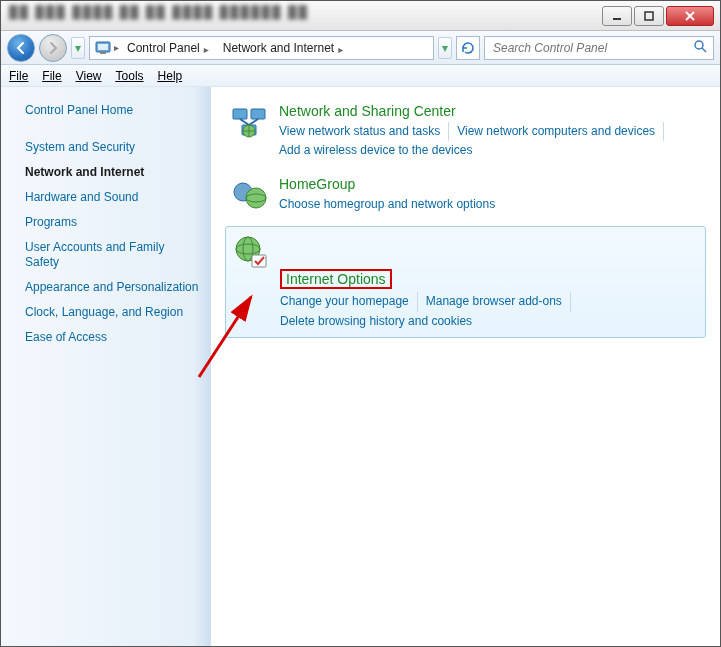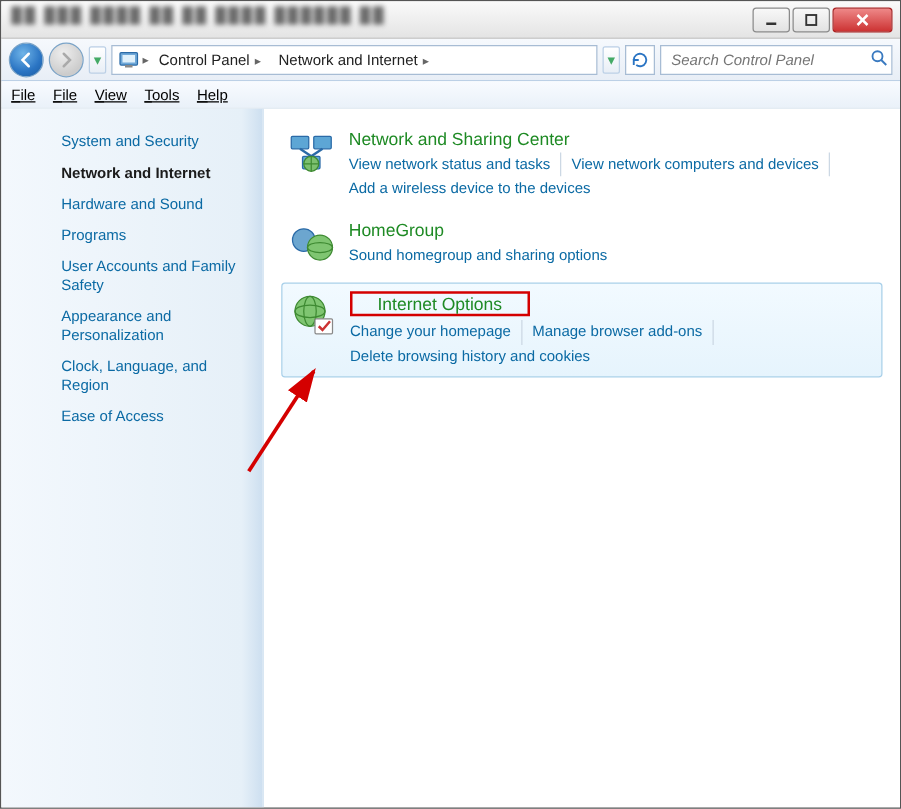--- a/index.html
+++ b/index.html
@@ -88,21 +88,21 @@
   }
   .bc-caret { color:#666; font-size:10px; }
   .refreshbox {
     width: 24px; height: 24px;
     border: 1px solid #a7bcd4;
     background: #fff;
     display:flex; align-items:center; justify-content:center;
     color: #2a74c3;
   }
   .searchbox {
-    width: 186px; height: 24px;
+    width: 230px; height: 24px;
     border: 1px solid #a7bcd4;
     background: #fff;
     display: flex; align-items: center;
     padding: 4px 6px;
     color: #888;
     font-style: italic;
   }
   .searchbox input {
     border: none; outline: none; flex: 1;
     font-style: italic; color: #888;
@@ -137,21 +137,20 @@
   .sidebar .home {
     color: #0b6aa4;
     margin-bottom: 16px;
     padding: 2px 4px;
   }
   .sidebar .navitem {
     padding: 5px 4px;
     color: #0b6aa4;
     cursor: pointer;
     line-height: 1.25;
-    margin-left: 24px;
   }
   .sidebar .navitem.active {
     color: #1b1b1b;
     font-weight: bold;
   }
   .content {
     flex: 1;
     padding: 10px 14px;
     position: relative;
   }
@@ -173,21 +172,22 @@
   }
   .cat-body { flex: 1; }
   .cat-title {
     color: #1e8a24;
     font-size: 14px;
     margin: 0 0 3px 0;
     display: inline-block;
   }
   .cat-title.boxed {
     border: 2px solid #d40000;
-    padding: 0 20px;
+    padding: 0 4px;
+    margin-top: 36px;
   }
   .cat-links {
     display: flex; flex-wrap: wrap;
     gap: 0;
     line-height: 1.6;
   }
   .cat-links a {
     color: #0b6aa4;
     text-decoration: none;
     padding-right: 8px;
@@ -282,20 +282,21 @@
 <div class="menubar">
   <span class="menuitem">File</span>
   <span class="menuitem">File</span>
   <span class="menuitem">View</span>
   <span class="menuitem">Tools</span>
   <span class="menuitem">Help</span>
 </div>
 
 <div class="main">
   <div class="sidebar">
+    <div class="home">Control Panel Home</div>
     <div class="navitem">System and Security</div>
     <div class="navitem active">Network and Internet</div>
     <div class="navitem">Hardware and Sound</div>
     <div class="navitem">Programs</div>
     <div class="navitem">User Accounts and Family Safety</div>
     <div class="navitem">Appearance and Personalization</div>
     <div class="navitem">Clock, Language, and Region</div>
     <div class="navitem">Ease of Access</div>
   </div>
 
@@ -328,21 +329,21 @@
       <div class="cat-icon">
         <svg width="40" height="40" viewBox="0 0 40 40">
           <circle cx="14" cy="16" r="9" fill="#6ca6cf" stroke="#2a6aa7"></circle>
           <circle cx="27" cy="22" r="10" fill="#7fc571" stroke="#3e8a32"></circle>
           <ellipse cx="27" cy="22" rx="10" ry="4" fill="none" stroke="#3e8a32"></ellipse>
         </svg>
       </div>
       <div class="cat-body">
         <a class="cat-title">HomeGroup</a>
         <div class="cat-links">
-          <a>Sound homegroup and sharing options</a>
+          <a>Choose homegroup and network options</a>
         </div>
       </div>
     </div>
 
     <div class="category highlight">
       <div class="cat-icon">
         <svg width="40" height="40" viewBox="0 0 40 40">
           <circle cx="18" cy="16" r="12" fill="#7fc571" stroke="#3e8a32"></circle>
           <ellipse cx="18" cy="16" rx="12" ry="5" fill="none" stroke="#3e8a32"></ellipse>
           <ellipse cx="18" cy="16" rx="5" ry="12" fill="none" stroke="#3e8a32"></ellipse>

